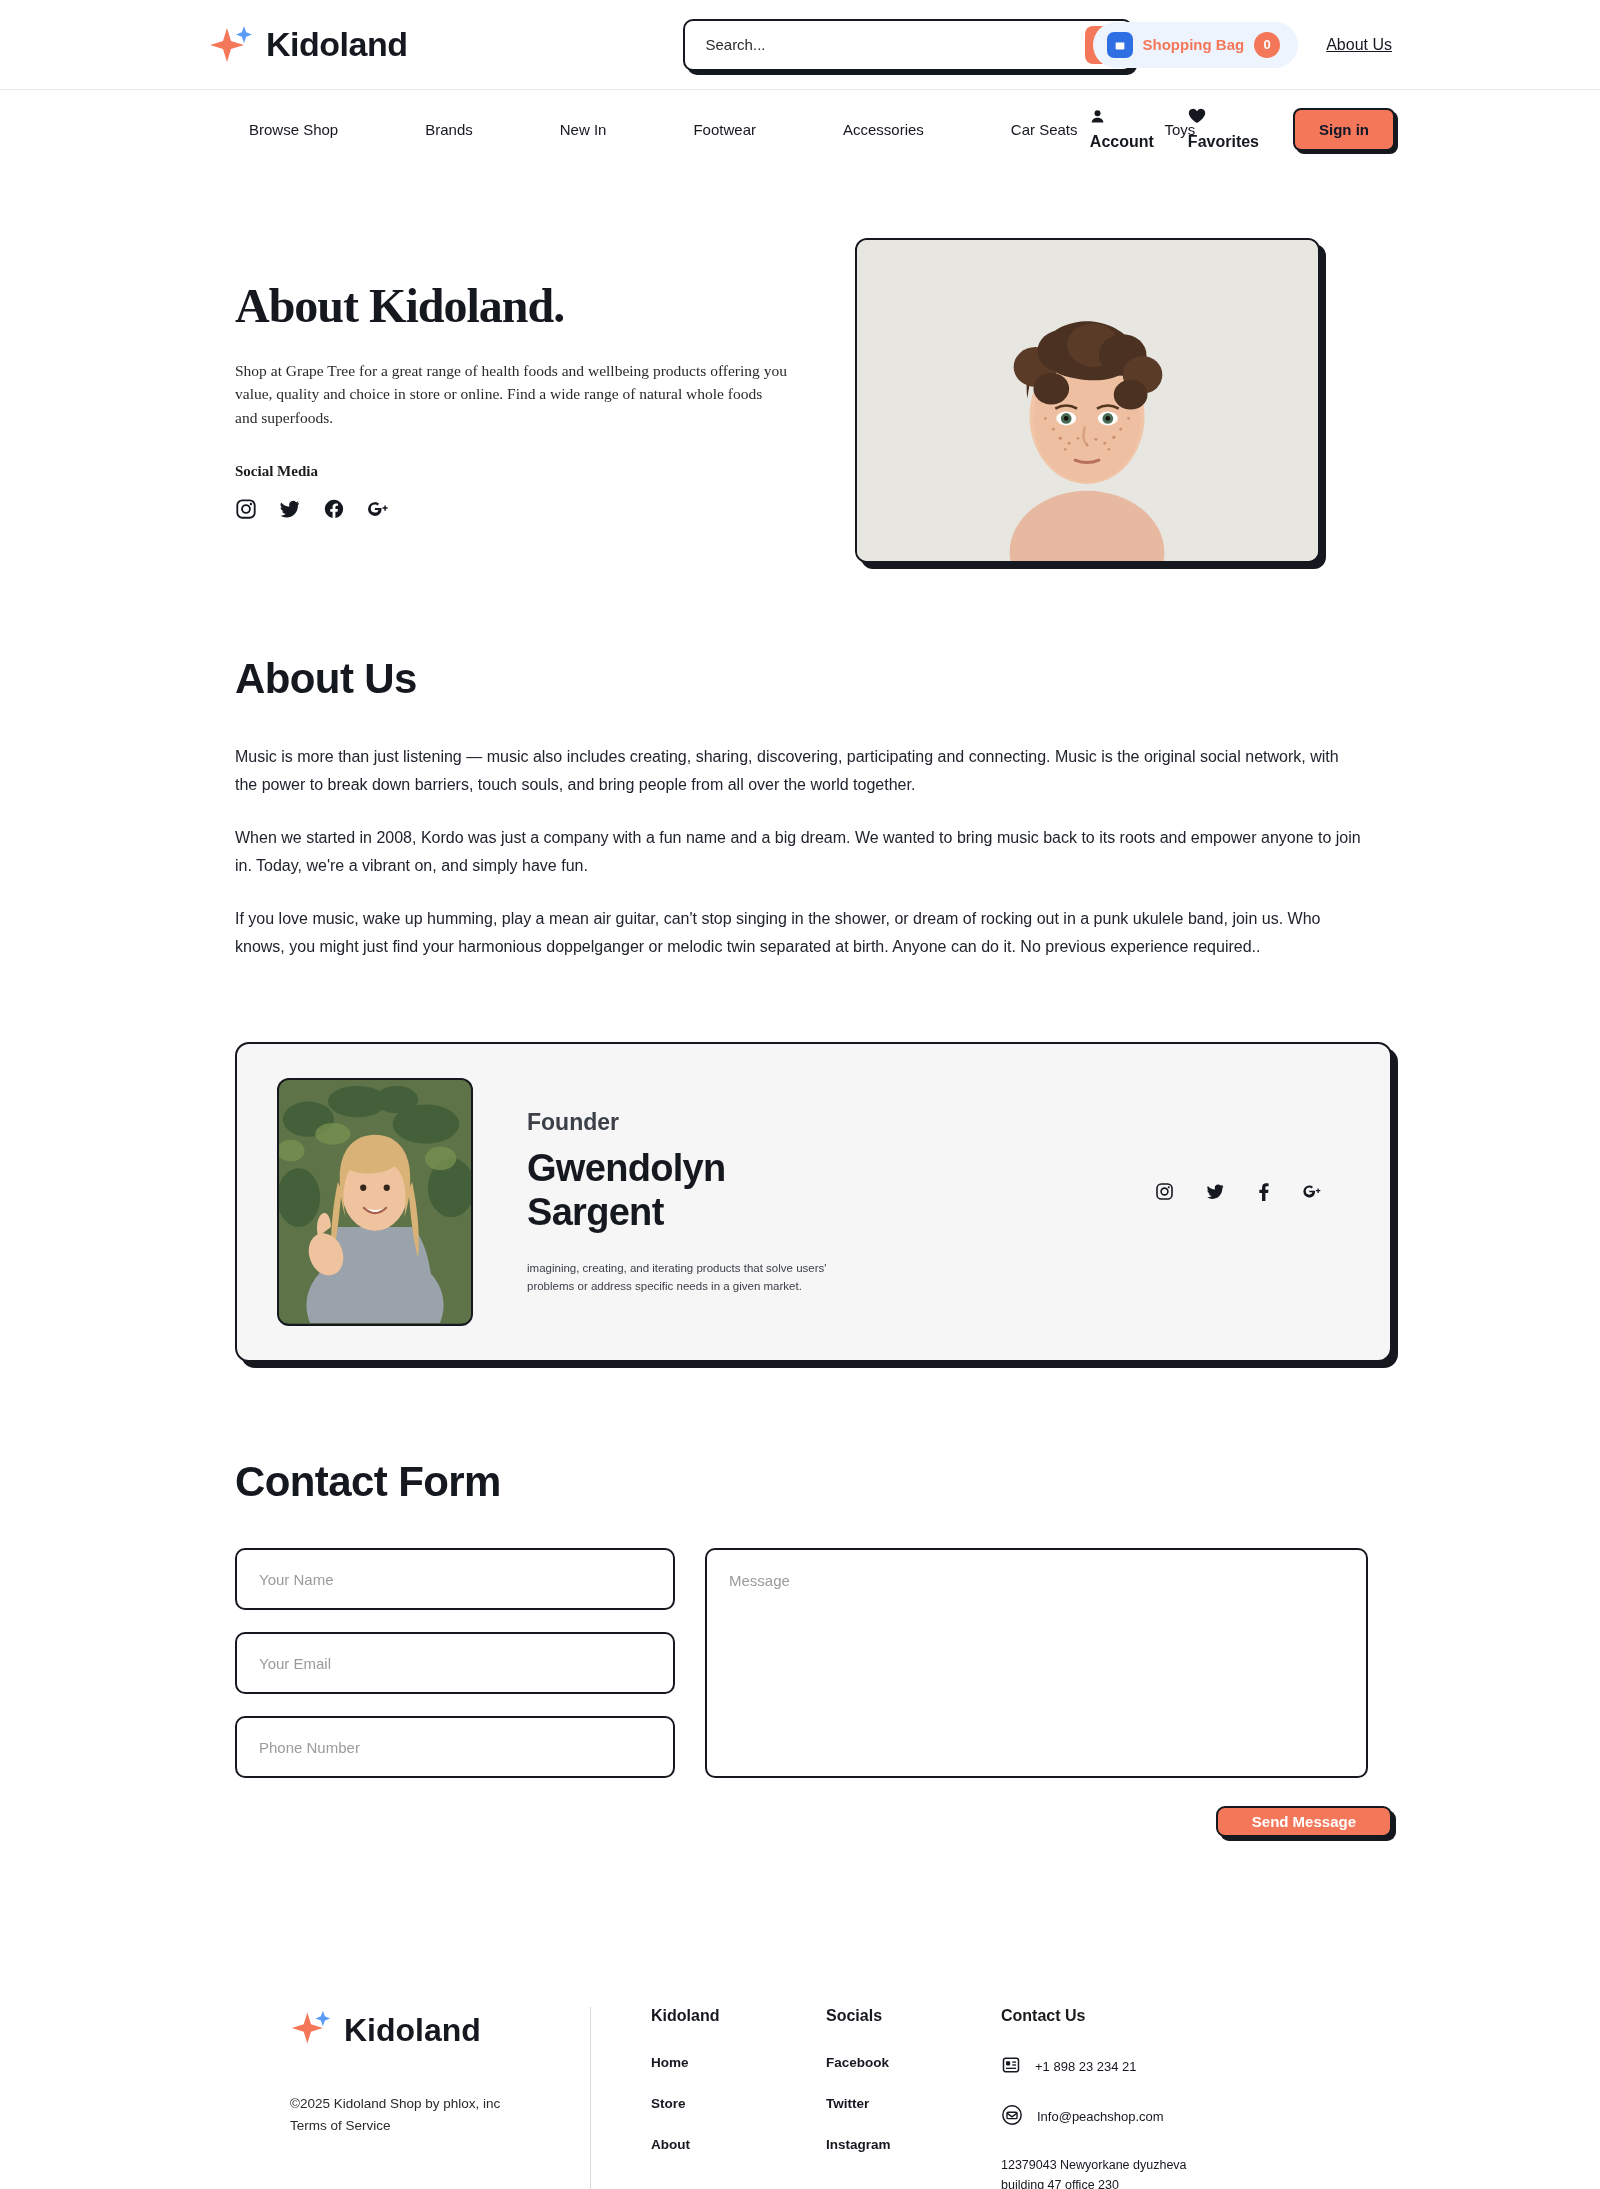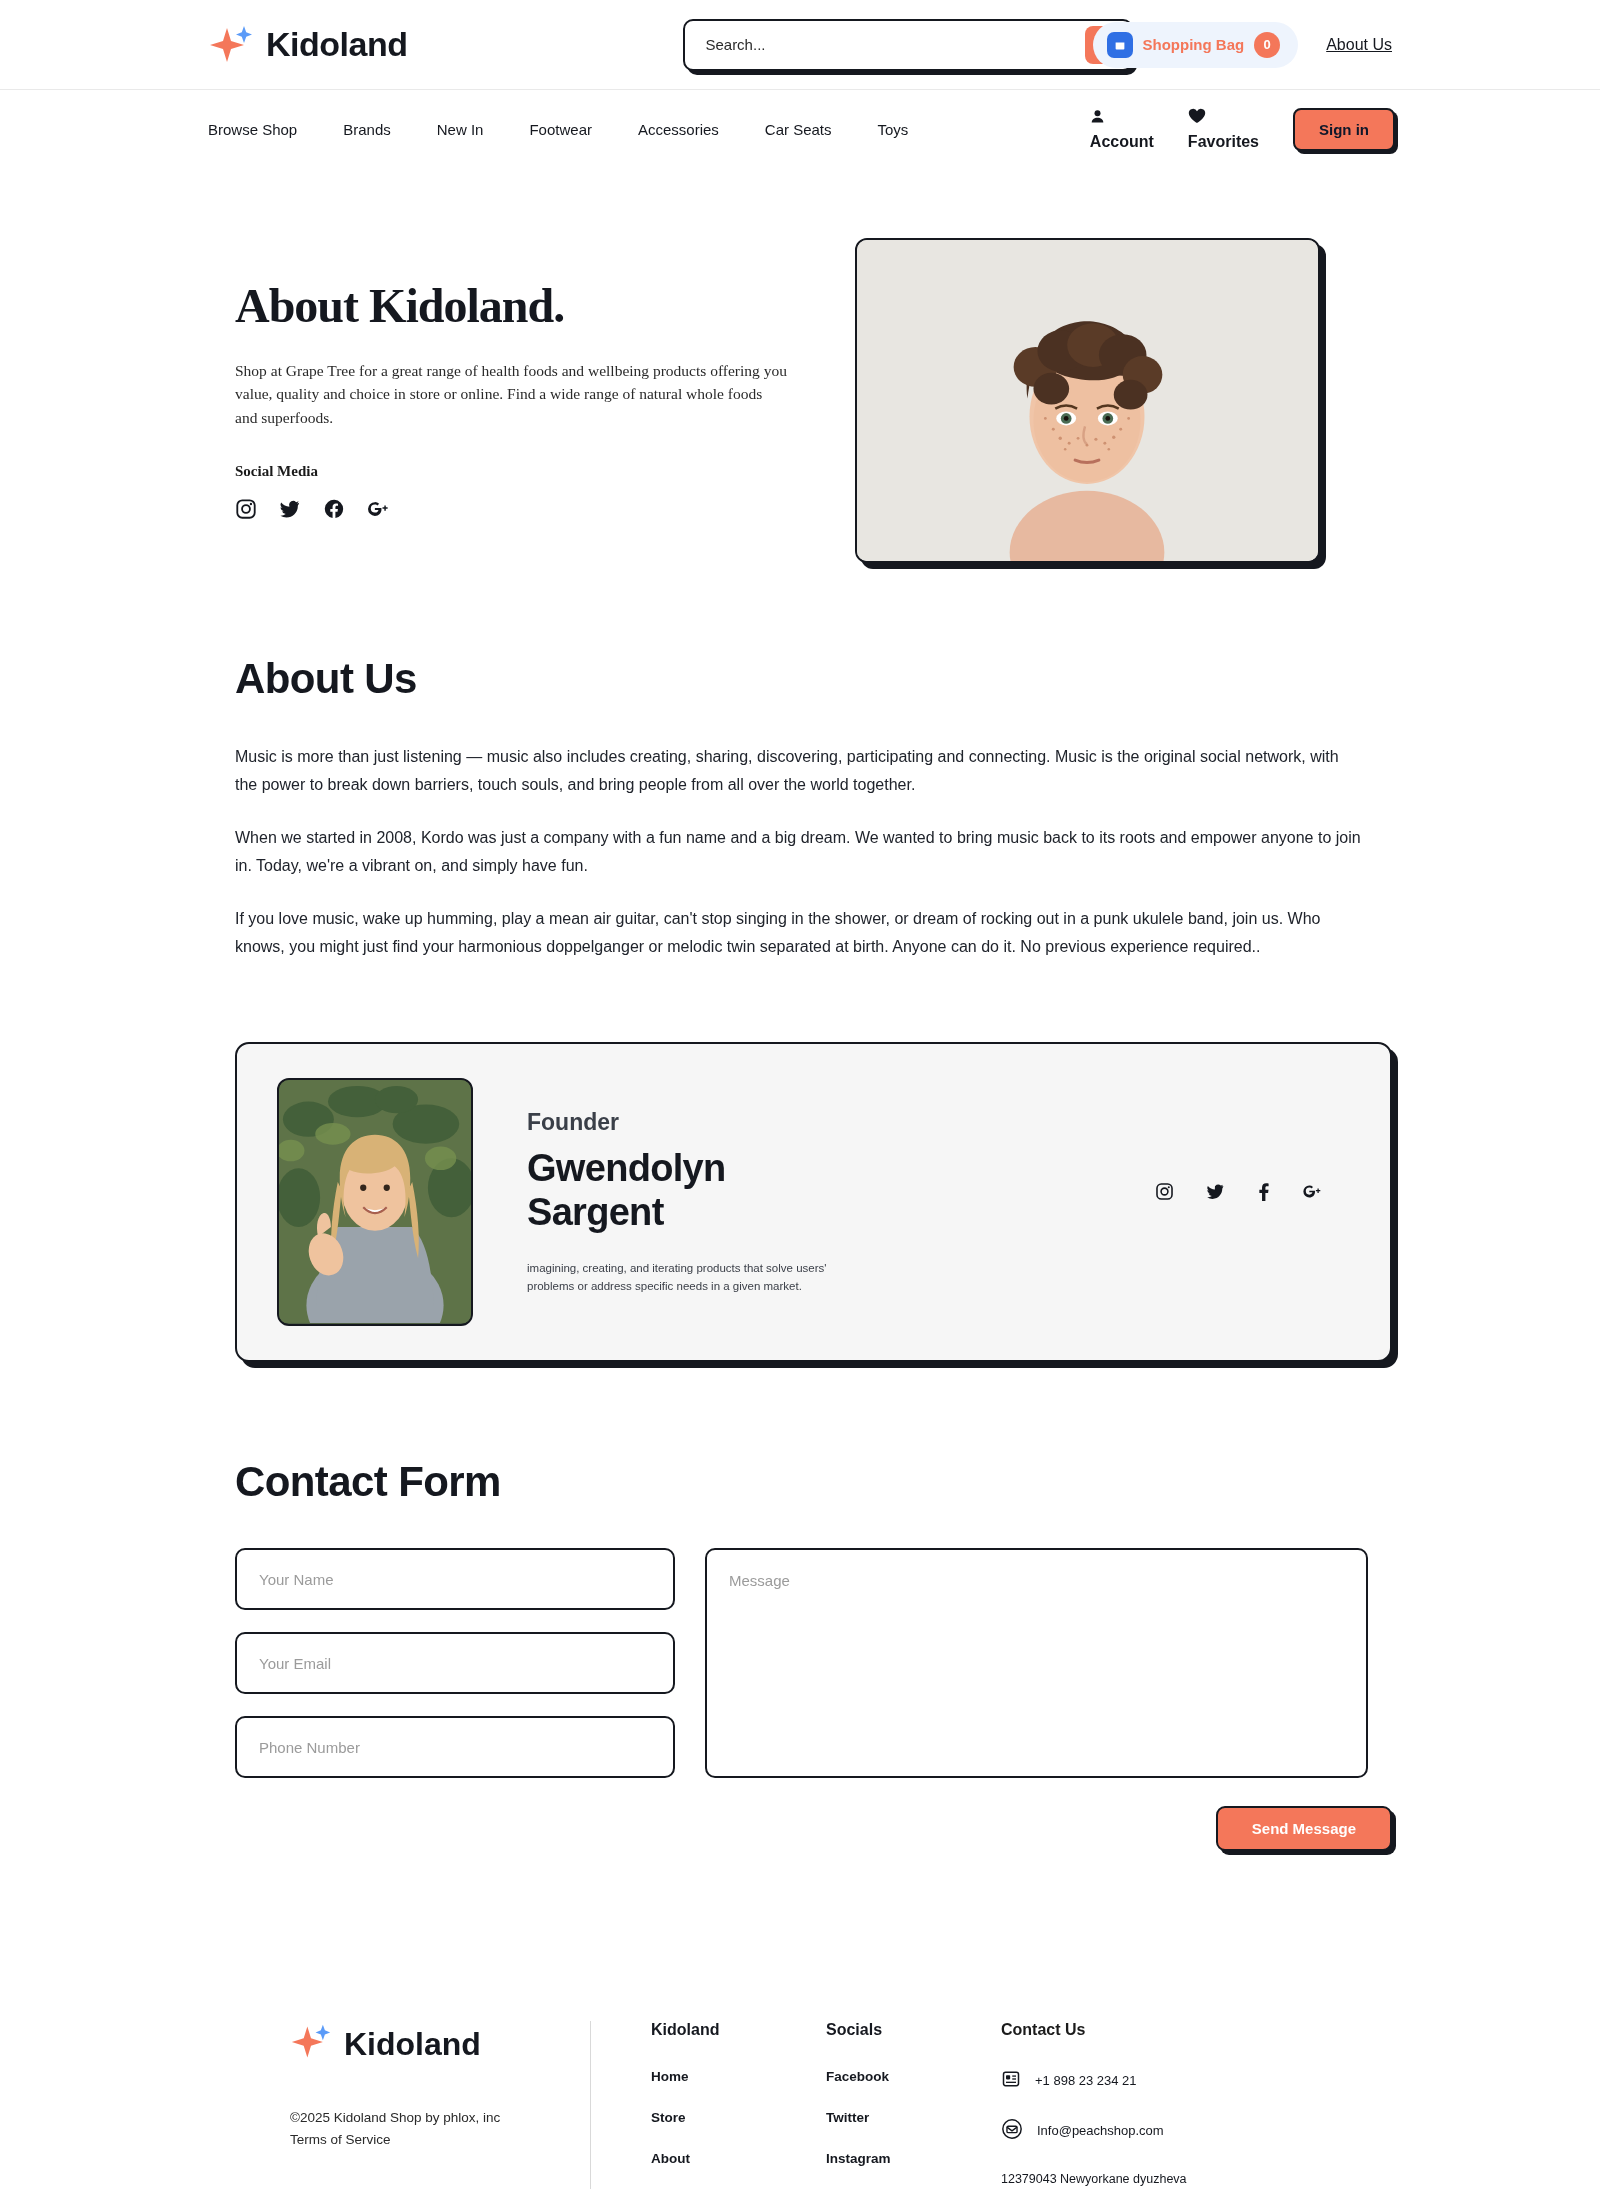--- a/index.html
+++ b/index.html
@@ -89,21 +89,21 @@
   .aboutus-link { font-size: 16px; color: #15181f; }
 
   
   .nav {
     height: 78px;
     display: flex;
     align-items: center;
     position: relative;
   }
   .nav-links { margin-left: 208px; display: flex; gap: 46px; }
-  .nav-links a { font-size: 15px; color: #15181f; text-decoration: none; }
+  .nav-links a { font-size: 15px; color: #15181f; text-decoration: none; margin-left: 41px; }
   .nav-right {
     position: absolute;
     right: 205px;
     display: flex;
     align-items: center;
     gap: 34px;
   }
   .nav-right .item {
     display: flex; align-items: flex-start; gap: 9px;
     font-size: 16px; font-weight: bold; color: #15181f; flex-direction: column;
@@ -243,21 +243,21 @@
     outline: none;
     resize: none;
     color: #15181f;
   }
   .msg::placeholder { color: #9b9b9b; }
   .send-wrap { display: flex; justify-content: flex-end; margin-top: 28px; }
   .send-btn {
     background: #f4775a; color: #fff;
     font-size: 15px; font-weight: bold;
     border: 2px solid #15181f; border-radius: 9px;
-    padding: 12px 34px;
+    padding: 5px 34px;
     box-shadow: 4px 4px 0 #15181f;
     cursor: pointer;
     font-family: "Liberation Sans", sans-serif;
   }
 
   
   .footer {
     margin-top: 130px;
     padding: 40px 208px 60px 290px;
     display: flex;

